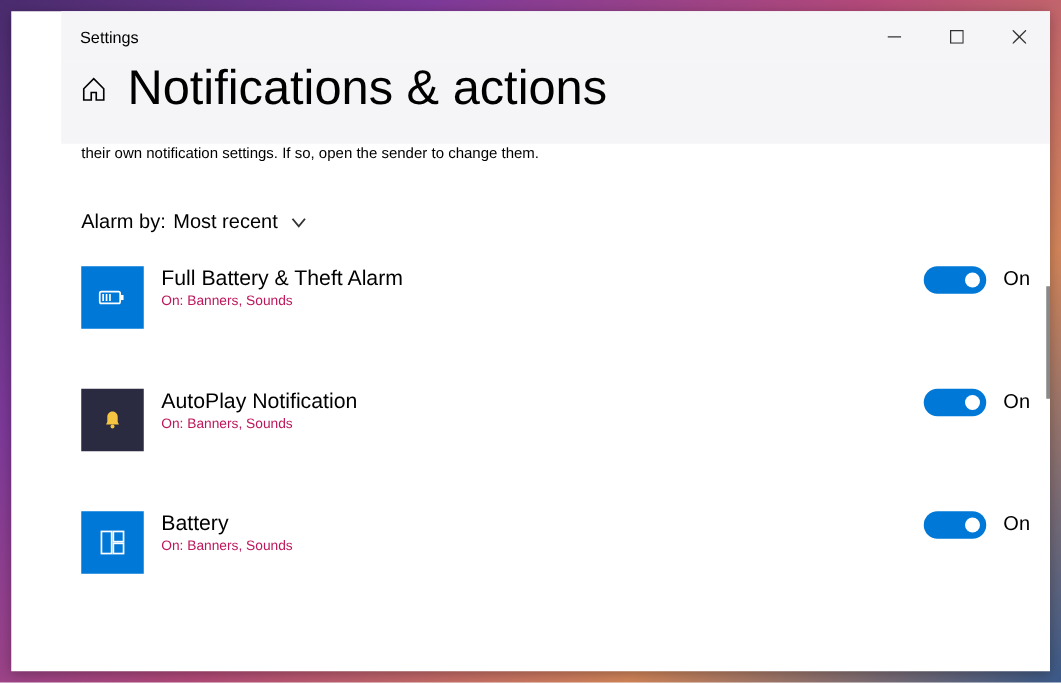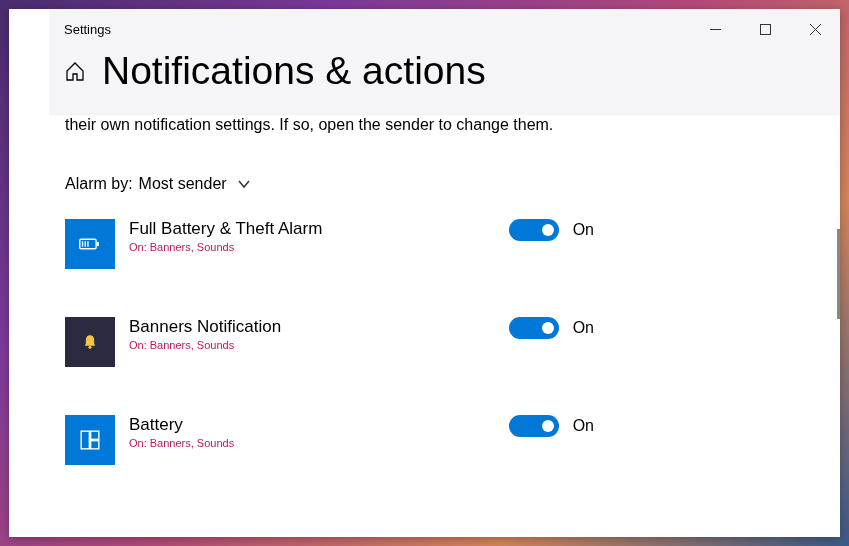--- a/index.html
+++ b/index.html
@@ -74,21 +74,21 @@
       font-weight: 400;
       color: #000;
     }
     .content {
       flex: 1;
       overflow-y: auto;
       padding: 0 16px;
       position: relative;
     }
     .intro-text {
-      font-size: 16px;
+      font-size: 12px;
       color: #000;
       line-height: 1.5;
       margin-top: -2px;
       margin-bottom: 38px;
       max-width: 530px;
     }
     .sort-row {
       display: flex;
       align-items: center;
       font-size: 16px;
@@ -141,21 +141,20 @@
       color: #000;
     }
     .app-status {
       font-size: 11px;
       color: #be185d;
     }
     .toggle-wrap {
       display: flex;
       align-items: center;
       gap: 14px;
-      margin-right: 230px;
     }
     .toggle {
       width: 50px;
       height: 22px;
       background: #0078d7;
       border-radius: 11px;
       position: relative;
       cursor: pointer;
     }
     .toggle::after {
@@ -215,21 +214,21 @@
     </div>
     <div class="page-title">Notifications &amp; actions</div>
   </div>
 
   <div class="content">
     <div class="intro-text">their own notification settings. If so, open the sender to change them.</div>
 
     <div class="sort-row">
       <span>Alarm by:</span>
       <div class="sort-dropdown">
-        <span>Most sender</span>
+        <span>Most recent</span>
         <span class="chevron">
           <svg viewBox="0 0 14 14" width="14" height="14">
               <polyline points="2,4 7,10 12,4" fill="none" stroke="#333" stroke-width="1.5"></polyline>
             </svg>
         </span>
       </div>
     </div>
 
     <div class="app-list">
 
@@ -254,21 +253,21 @@
       </div>
 
       <div class="app-row">
         <div class="app-icon dark">
           <svg viewBox="0 0 50 50" width="26" height="26">
               <path d="M25 12 C20 12 17 16 17 20 L17 28 L15 32 L35 32 L33 28 L33 20 C33 16 30 12 25 12 Z" fill="#f5c542"></path>
               <circle cx="25" cy="35" r="3" fill="#f5c542"></circle>
             </svg>
         </div>
         <div class="app-info">
-          <div class="app-name">Banners Notification</div>
+          <div class="app-name">AutoPlay Notification</div>
           <div class="app-status">On: Banners, Sounds</div>
         </div>
         <div class="toggle-wrap">
           <div class="toggle"></div>
           <div class="toggle-label">On</div>
         </div>
       </div>
 
       <div class="app-row">
         <div class="app-icon blue">

